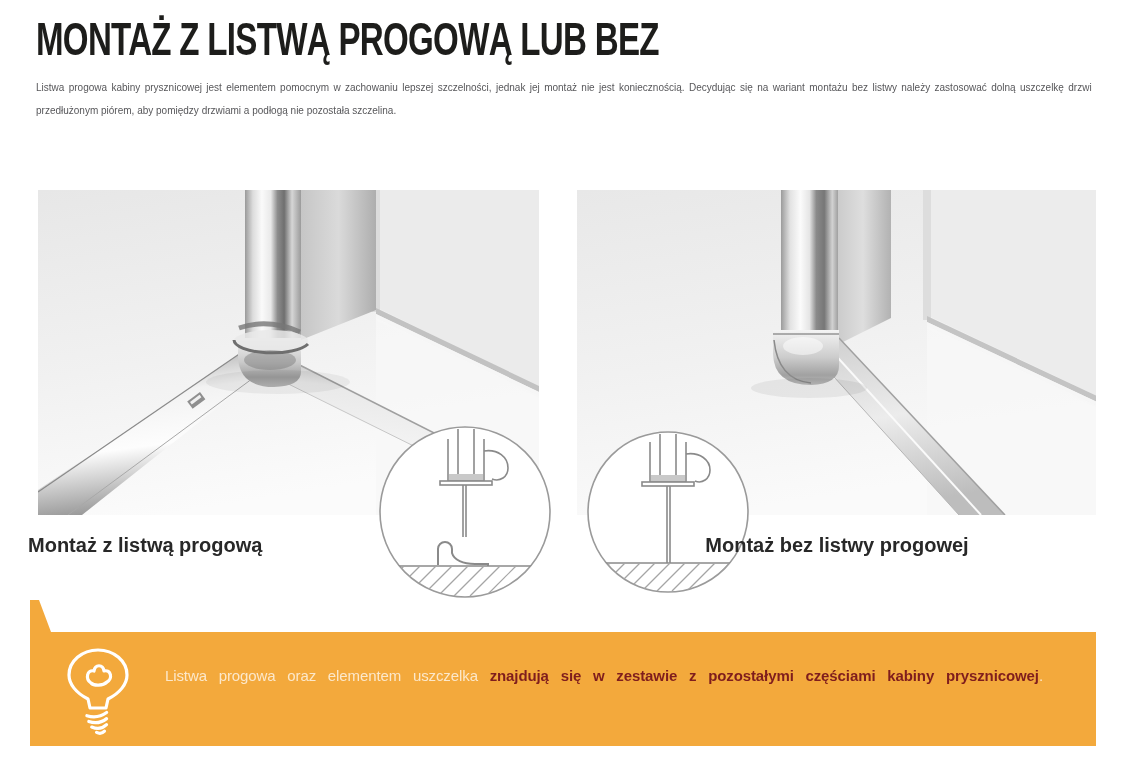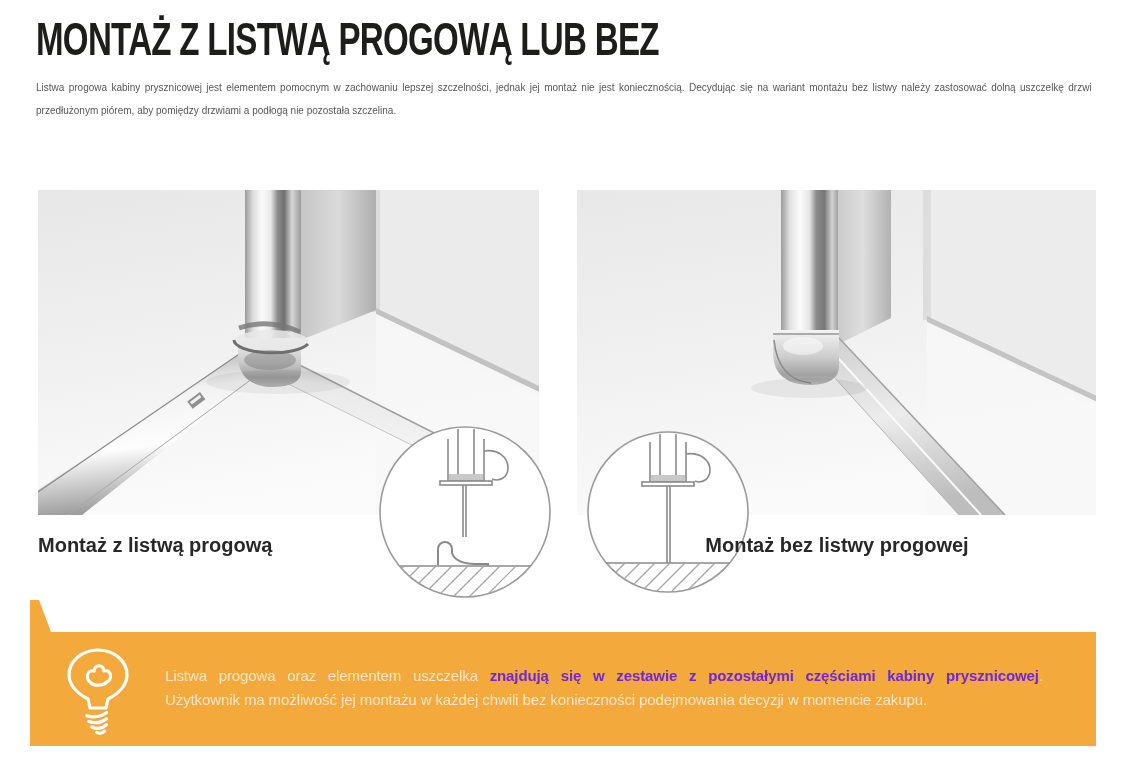--- a/index.html
+++ b/index.html
@@ -21,33 +21,33 @@
   .photo.right{left:577px;width:520px;height:325px;}
   .photo svg{display:block;}
 
   
   .inset{position:absolute;}
   .inset.left{left:378px;top:425px;width:174px;height:174px;}
   .inset.right{left:586px;top:430px;width:164px;height:164px;}
 
   
   .caption{position:absolute;top:534px;font-size:20px;font-weight:700;color:#282828;}
-  .caption.left{left:38px;text-align:right;}
+  .caption.left{left:28px;text-align:right;}
   .caption.right{left:577px;width:520px;text-align:center;}
 
   
   .tip-banner{position:absolute;left:30px;top:600px;width:1071px;height:146px;
     background:#F3A93C;
     clip-path:polygon(0 0, 9px 0, 21px 32px, 100% 32px, 100% 100%, 0 100%);}
   .bulb{position:absolute;left:30px;top:48px;width:76px;height:92px;}
   .tip-text{position:absolute;left:135px;top:64px;width:878px;
     font-size:15px;line-height:23.5px;color:rgba(255,255,255,0.73);letter-spacing:-0.1px;}
   .tip-text p{margin:0;text-align:justify;}
   .tip-text p.stretch{text-align-last:justify;}
-  .tip-text strong{color:#6d28d9;font-weight:700;}
+  .tip-text strong{color:#7f1d1d;font-weight:700;}
 </style>
 </head>
 <body>
 
 <div id="page">
 
   <h1 class="page-title">MONTAŻ Z LISTWĄ PROGOWĄ LUB BEZ</h1>
 
   <p class="intro">Listwa progowa kabiny prysznicowej jest elementem pomocnym w zachowaniu lepszej szczelności, jednak jej montaż nie jest koniecznością. Decydując się na wariant montażu bez listwy należy zastosować dolną uszczelkę drzwi z przedłużonym piórem, aby pomiędzy drzwiami a podłogą nie pozostała szczelina.</p>
 
@@ -256,17 +256,16 @@
         <g transform="rotate(-9 38 74)">
           <path d="M28,66 q10,5 20,0"></path>
           <path d="M29,72 q9,5 18,0"></path>
           <path d="M31,78 q8,5 15,0"></path>
           <path d="M35,84 q4,3 8,0"></path>
         </g>
       </g>
     </svg>
     <div class="tip-text">
       <p class="stretch"><span>Listwa progowa oraz elementem uszczelka </span><strong>znajdują się w zestawie z pozostałymi częściami kabiny prysznicowej</strong><span>.</span></p>
-      <p>Użytkownik ma możliwość jej montażu w każdej chwili bez konieczności podejmowania decyzji w momencie zakupu.</p>
     </div>
   </div>
 
 </div>
 
 </body></html>

